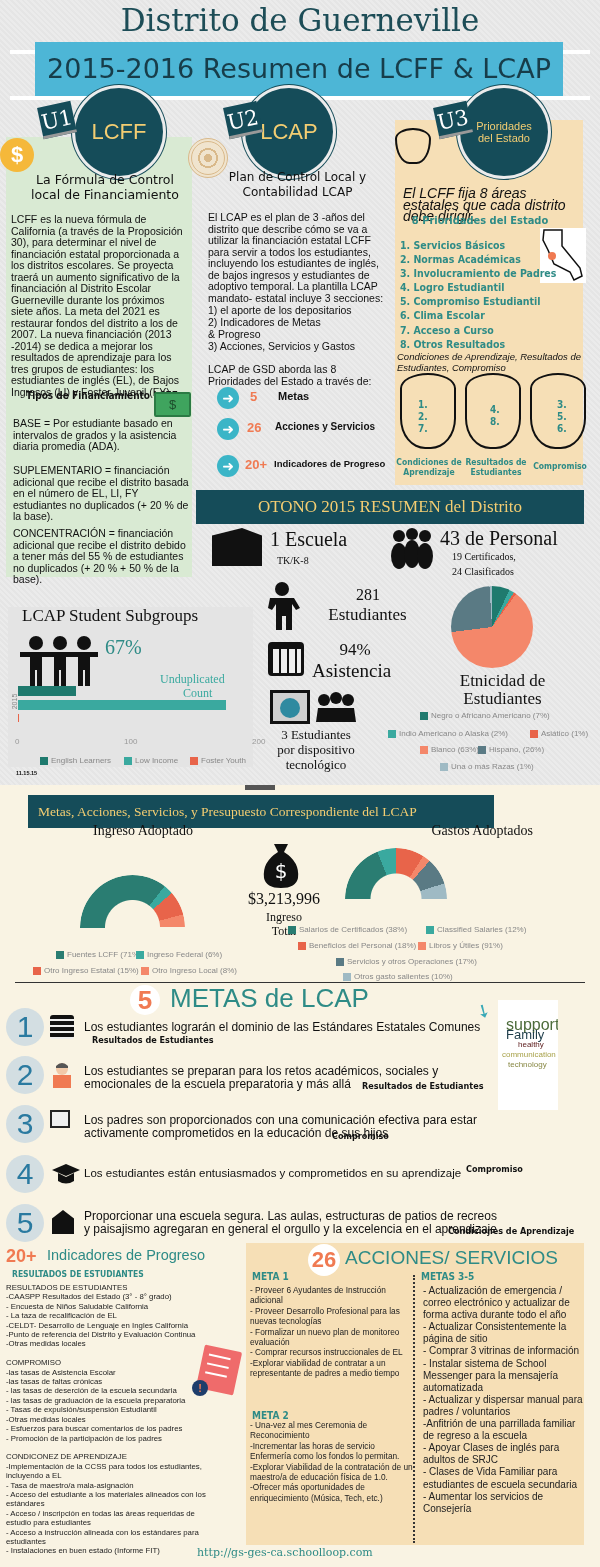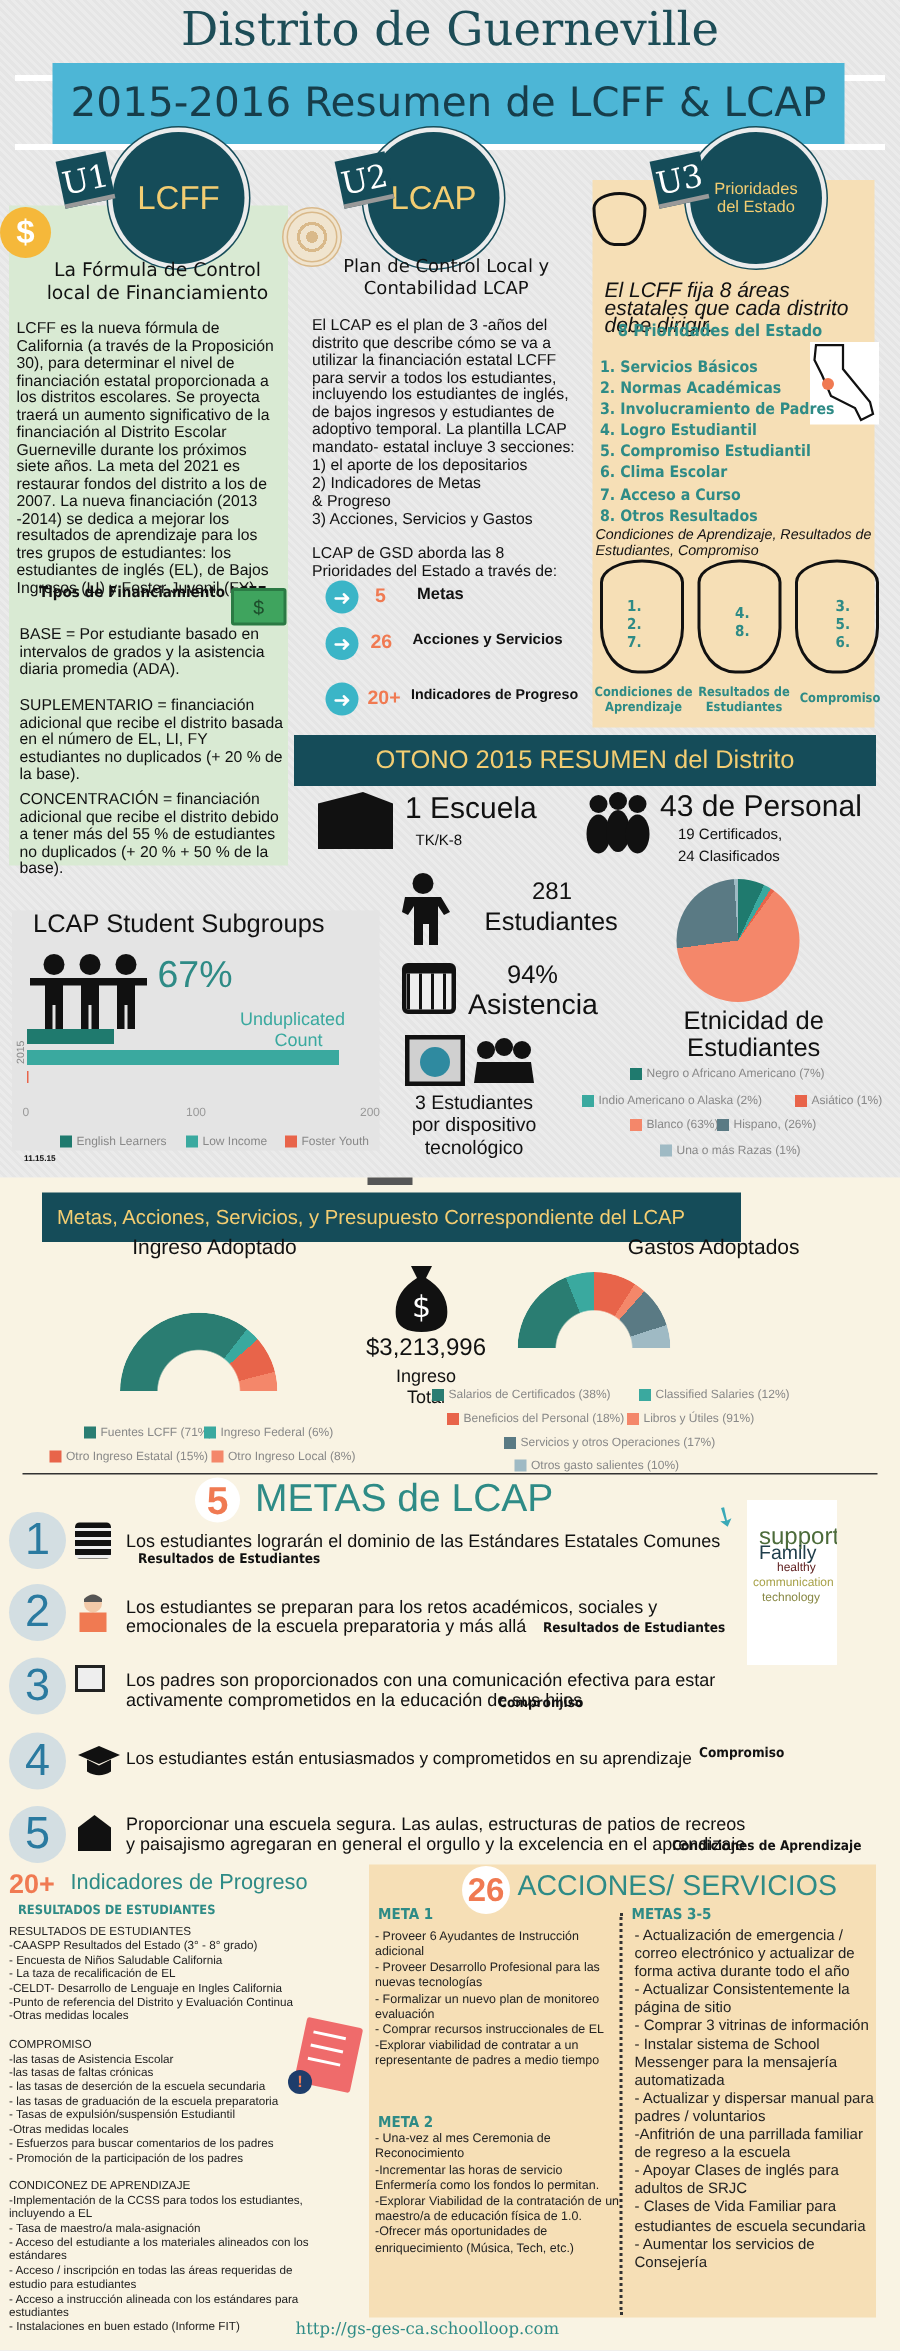--- a/index.html
+++ b/index.html
@@ -1,19 +1,19 @@
 <!DOCTYPE html>
 <html><head>
 <meta charset="utf-8">
 <style>
 *{box-sizing:border-box;margin:0;padding:0}
 body{width:600px;height:1567px;overflow:hidden;background:#ececec;font-family:"Liberation Sans",sans-serif;color:#111;position:relative}
 .abs{position:absolute}
 .serif{font-family:"DejaVu Serif","Liberation Serif",serif}
-.cond{font-family:Liberation Sans, sans-serif}
+.cond{font-family:Liberation Serif, serif}
 .sans{font-family:"DejaVu Sans","Liberation Sans",sans-serif}
 #top-bg{left:0;top:0;width:600px;height:785px;background:repeating-linear-gradient(45deg,#ebebeb 0 2px,#e5e5e5 2px 4px)}
 #bottom-bg{left:0;top:785px;width:600px;height:782px;background:#f9f3e3}
 #title{left:0;top:2px;width:600px;text-align:center;font-size:31px;color:#1d4d57}
 #banner-line{left:10px;top:50px;width:580px;height:4px;background:#fff}
 #banner-line2{left:10px;top:96px;width:580px;height:4px;background:#fff}
 #banner{left:35px;top:42px;width:528px;height:54px;background:#4db6d6;text-align:center;font-size:27px;line-height:54px;color:#173d4a;font-family:"DejaVu Sans","Liberation Sans",sans-serif}
 .circle{border-radius:50%;background:#154c59;box-shadow:0 0 0 3px #ececec,0 0 0 4px #154c59;color:#f3cd72;display:flex;align-items:center;justify-content:center;text-align:center}
 .book{background:#154c59;color:#fff;width:34px;height:32px;transform:rotate(-12deg);font-family:"DejaVu Serif",serif;font-size:21px;text-align:center;line-height:32px;border-bottom:3px solid #999}
 #panel1{left:6px;top:137px;width:186px;height:440px;background:#d9ead3}
@@ -202,30 +202,30 @@
         <rect x="58" y="16" width="12" height="18"></rect>
         <rect x="10" y="34" width="5" height="16"></rect>
         <rect x="17" y="34" width="5" height="16"></rect>
         <rect x="34" y="34" width="5" height="16"></rect>
         <rect x="41" y="34" width="5" height="16"></rect>
         <rect x="58" y="34" width="5" height="16"></rect>
         <rect x="65" y="34" width="5" height="16"></rect>
       </g>
     </svg>
 </div>
-<div class="abs cond" style="left:105px;top:636px;font-size:25px;color:#2e8b86">67%</div>
+<div class="abs cond" style="left:105px;top:636px;font-size:20px;color:#2e8b86">67%</div>
 <div class="abs cond" style="left:160px;top:672px;font-size:12px;color:#3aa99f">Unduplicated</div>
 <div class="abs cond" style="left:183px;top:686px;font-size:12px;color:#3aa99f">Count</div>
 <div class="abs" style="left:7px;top:698px;font-size:7px;color:#888;transform:rotate(-90deg)">2015</div>
 <div class="abs" style="left:18px;top:686px;width:58px;height:10px;background:#1f7a6e"></div>
 <div class="abs" style="left:18px;top:700px;width:208px;height:10px;background:#3aa99f"></div>
 <div class="abs" style="left:18px;top:714px;width:1px;height:8px;background:#e8644a"></div>
 <div class="abs" style="left:15px;top:737px;font-size:8px;color:#999">0</div>
 <div class="abs" style="left:124px;top:737px;font-size:8px;color:#999">100</div>
-<div class="abs" style="left:240px;top:737px;font-size:8px;color:#999">200</div>
+<div class="abs" style="left:252px;top:737px;font-size:8px;color:#999">200</div>
 <div class="abs legend" style="left:40px;top:756px"><span class="legend-sw" style="background:#1f7a6e"></span><span>English Learners</span></div>
 <div class="abs legend" style="left:124px;top:756px"><span class="legend-sw" style="background:#3aa99f"></span><span>Low Income</span></div>
 <div class="abs legend" style="left:190px;top:756px"><span class="legend-sw" style="background:#e8644a"></span><span>Foster Youth</span></div>
 <div class="abs" style="left:16px;top:770px;font-size:5.5px;font-weight:bold">11.15.15</div>
 
 <div class="abs" style="left:245px;top:785px;width:30px;height:5px;background:#555"></div>
 <div class="abs dark-bar cond" style="left:28px;top:795px;width:466px;height:33px;line-height:33px;font-size:13.5px;text-align:left;padding-left:10px;white-space:nowrap">Metas, Acciones, Servicios, y Presupuesto Correspondiente del LCAP</div>
 <div class="abs cond" style="left:68px;top:823px;width:150px;text-align:center;font-size:14px">Ingreso Adoptado</div>
 <div class="abs cond" style="left:333px;top:823px;width:200px;text-align:right;font-size:14px">Gastos Adoptados</div>
 

